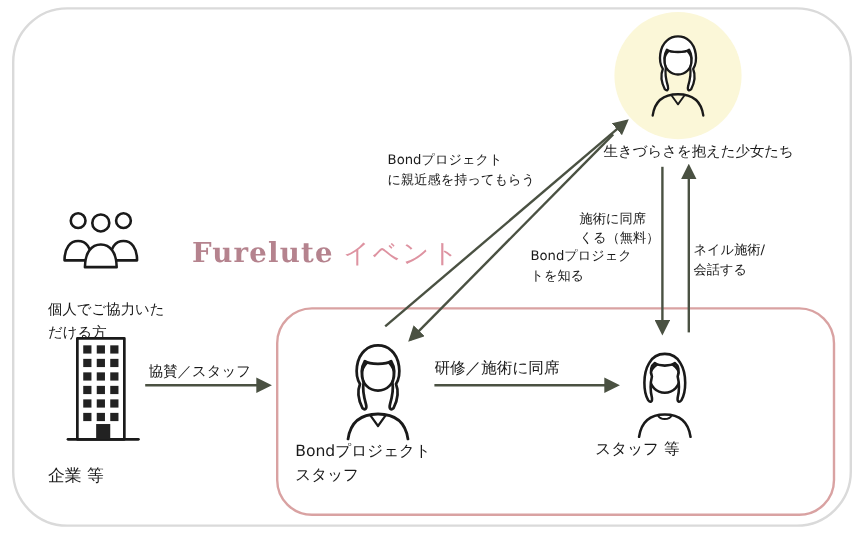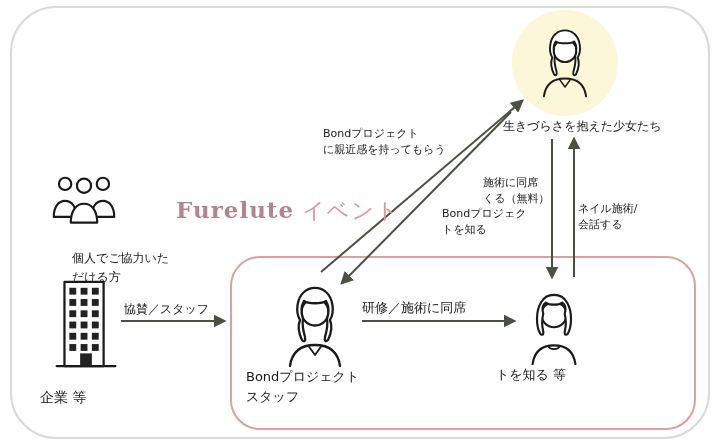--- a/index.html
+++ b/index.html
@@ -18,21 +18,21 @@
   .center { }
 
   .yellow-circle {
     position:absolute; left:512px; top:10px; width:106px; height:106px;
     border-radius:50%; background:var(--highlight-yellow,#fbf7d8);
   }
   .pink-box {
     position:absolute; left:230px; top:256px; width:466px; height:174px;
     border:2px solid var(--box-pink,#d9a2a2); border-radius:30px; background:transparent;
   }
-  .title { position:absolute; left:176px; top:196px; white-space:nowrap;
+  .title { position:absolute; left:160px; top:196px; white-space:nowrap;
            font-family:"DejaVu Serif","Liberation Serif",serif; }
   .title-brand { font-weight:bold; font-size:23px; color:var(--title-brand,#b5838e); letter-spacing:1px; }
   .title-suffix { font-size:22px; color:var(--title-suffix,#de93a1); margin-left:8px; letter-spacing:2px; }
 
   svg.layer { position:absolute; left:0; top:0; width:720px; height:445px; pointer-events:none; }
   .arrow { stroke:var(--arrow,#4a5142); stroke-width:2; fill:none; }
   .arrow-head { fill:var(--arrow,#4a5142); }
 
   .ln { fill:none; stroke:var(--icon-line,#1a1a1a); stroke-width:2.3; stroke-linecap:round; stroke-linejoin:round; }
   .lnf { fill:#fff; stroke:var(--icon-line,#1a1a1a); stroke-width:2.3; stroke-linecap:round; stroke-linejoin:round; }
@@ -119,29 +119,29 @@
   <path class="ln" d="M9 87 C11 73 19 67 32 67 C45 67 53 73 55 87"></path>
   <path class="ln" style="stroke-width:1.8" d="M26 68 C28 72 36 72 38 68"></path>
 </svg>
 
 <div class="title">
   <span class="title-brand">Furelute</span><span class="title-suffix">イベント</span>
 </div>
 
 <div class="lbl f12 center" style="left:503px; top:119px; width:205px;font-family:Liberation Mono, monospace;">生きづらさを抱えた少女たち</div>
 
-<div class="lbl f12 pre" style="left:40px; top:249px; width:120px; line-height:1.55;margin-left:32px;">個人でご協力いた
+<div class="lbl f12 pre" style="left:40px; top:249px; width:120px; line-height:1.55;">個人でご協力いた
 だける方</div>
 
 <div class="lbl f14 center" style="left:40px; top:387px; width:95px;">企業 等</div>
 
 <div class="lbl f13 center pre" style="left:246px; top:367px; width:142px; line-height:1.5;">Bondプロジェクト
 スタッフ</div>
 
-<div class="lbl f13 center" style="left:496px; top:366px; width:118px;">トを知る 等</div>
+<div class="lbl f13 center" style="left:496px; top:366px; width:118px;">スタッフ 等</div>
 
 <div class="lbl f12 center" style="left:124px; top:301px; width:104px;">協賛／スタッフ</div>
 
 <div class="lbl f13 center" style="left:362px; top:299px; width:132px;">研修／施術に同席</div>
 
 <div class="lbl f11 center pre" style="left:323px; top:126px; width:138px;">Bondプロジェクト
 に親近感を持ってもらう</div>
 
 <div class="lbl f11 center pre" style="left:410px; top:206px; width:88px;margin-left:32px;">Bondプロジェク
 トを知る</div>

